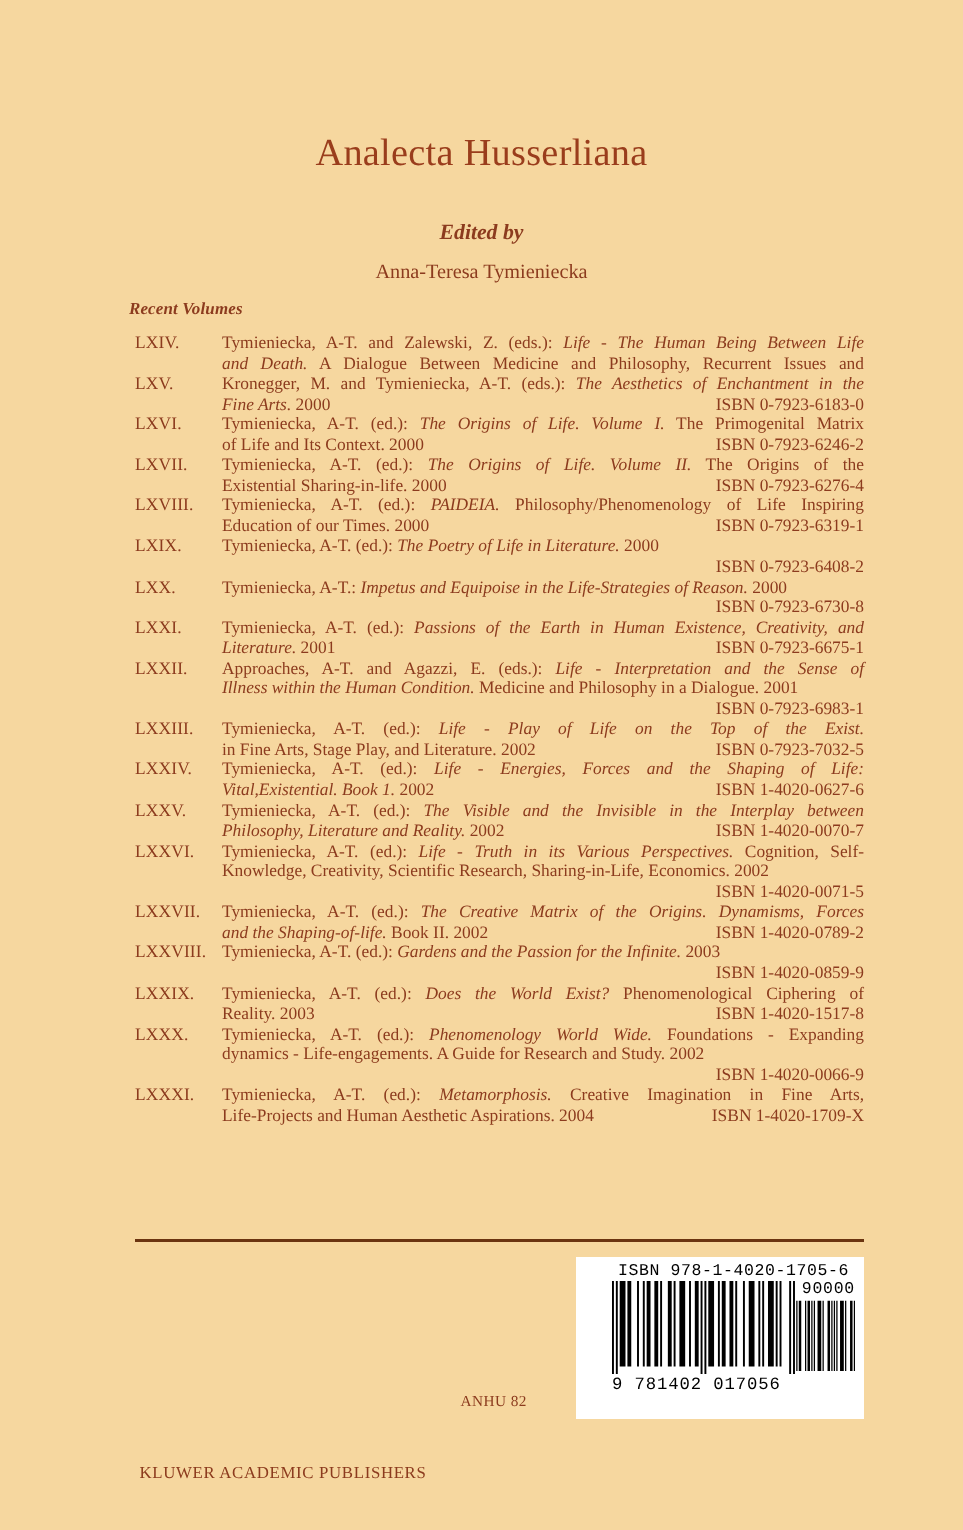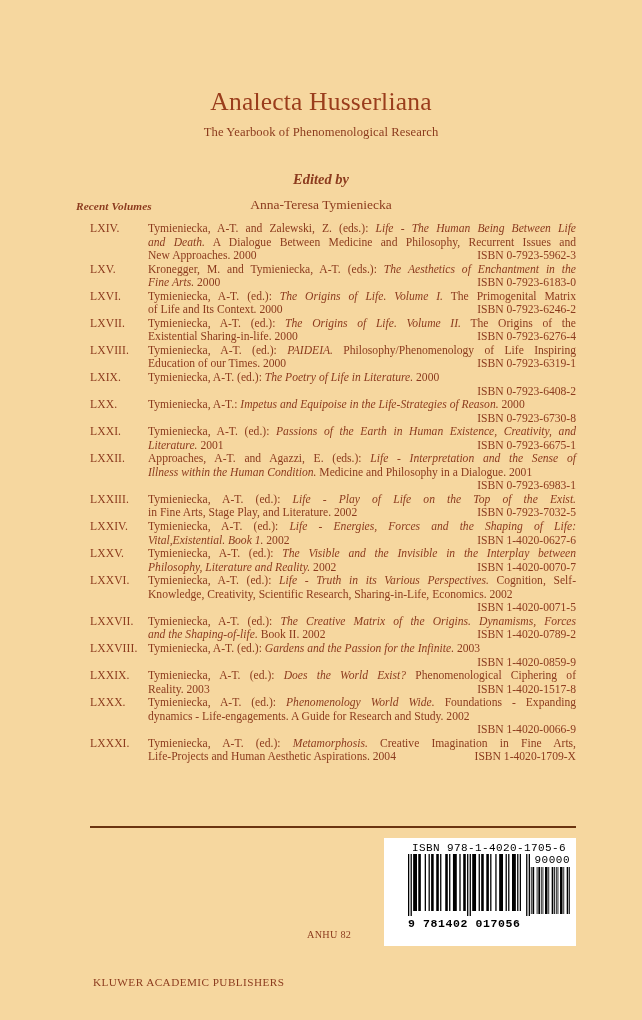--- a/index.html
+++ b/index.html
@@ -58,21 +58,21 @@
   .editor-name {
     font-size: 13.5px;
     color: #8c3b1e;
     margin: 0;
     line-height: 1.2;
   }
 
   
   .recent-heading {
     position: absolute;
-    left: 76px;
+    left: 86px;
     top: 200px;
     font-size: 11.3px;
     font-style: italic;
     font-weight: bold;
     color: #8c3b1e;
     letter-spacing: 0.1px;
   }
 
   .volume-list {
     position: absolute;
@@ -163,21 +163,21 @@
     letter-spacing: 0.4px;
     line-height: 12px;
     white-space: nowrap;
     text-align: center;
   }
   .bc-main-wrap {
     display: flex;
     align-items: flex-start;
     justify-content: space-between;
   }
-  .bc-left { width: 128px; font-weight: bold; }
+  .bc-left { width: 128px; }
   .bc-right { width: 42px; }
   .bc-addon-digits {
     font-family: "Liberation Mono", "DejaVu Sans Mono", monospace;
     font-size: 11px;
     color: #000;
     line-height: 12px;
     text-align: right;
     letter-spacing: 0.5px;
   }
   .bars {
@@ -201,37 +201,32 @@
     letter-spacing: 0.6px;
   }
 </style>
 </head>
 <body>
 
 <div class="cover">
 
   <div class="masthead">
     <h1 class="journal-title">Analecta Husserliana</h1>
-    <div class="journal-subtitle">The Yearbook of Phenomenological Research</div>
     <div class="edited-by">Edited by</div>
     <div class="editor-name">Anna-Teresa Tymieniecka</div>
   </div>
 
   <div class="recent-heading">Recent Volumes</div>
 
   <div class="volume-list" id="volume-list">
       <div class="vol">
         <div class="vol-num">LXIV.</div>
         <div class="vol-body">
           <div class="line" style="text-align: justify; text-align-last: justify;"><span class="left"><span>Tymieniecka, A-T. and Zalewski, Z. (eds.): </span><i>Life - The Human Being Between Life</i></span></div>
           <div class="line" style="text-align: justify; text-align-last: justify;"><span class="left"><i>and Death.</i><span> A Dialogue Between Medicine and Philosophy, Recurrent Issues and</span></span></div>
-          <div class="split">
-            <span class="left"><span>New Approaches. 2000</span></span>
-            <span class="right">ISBN 0-7923-5962-3</span>
-          </div>
         </div>
       </div>
       <div class="vol">
         <div class="vol-num">LXV.</div>
         <div class="vol-body">
           <div class="line" style="text-align: justify; text-align-last: justify;"><span class="left"><span>Kronegger, M. and Tymieniecka, A-T. (eds.): </span><i>The Aesthetics of Enchantment in the</i></span></div>
           <div class="split">
             <span class="left"><i>Fine Arts.</i><span> 2000</span></span>
             <span class="right">ISBN 0-7923-6183-0</span>
           </div>

